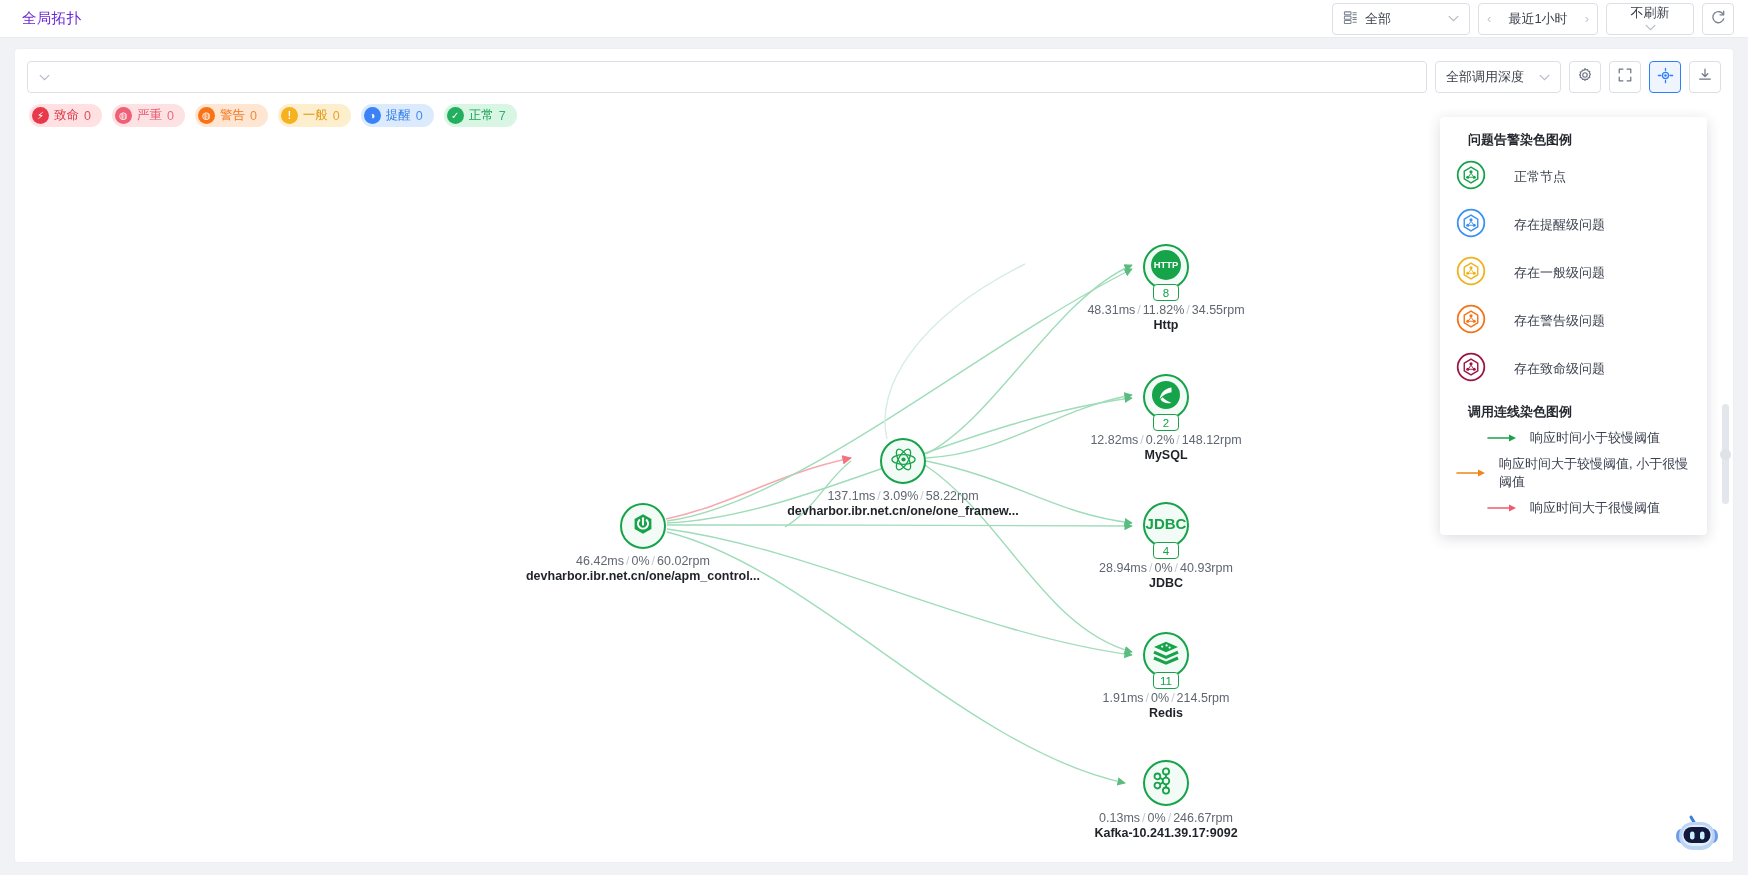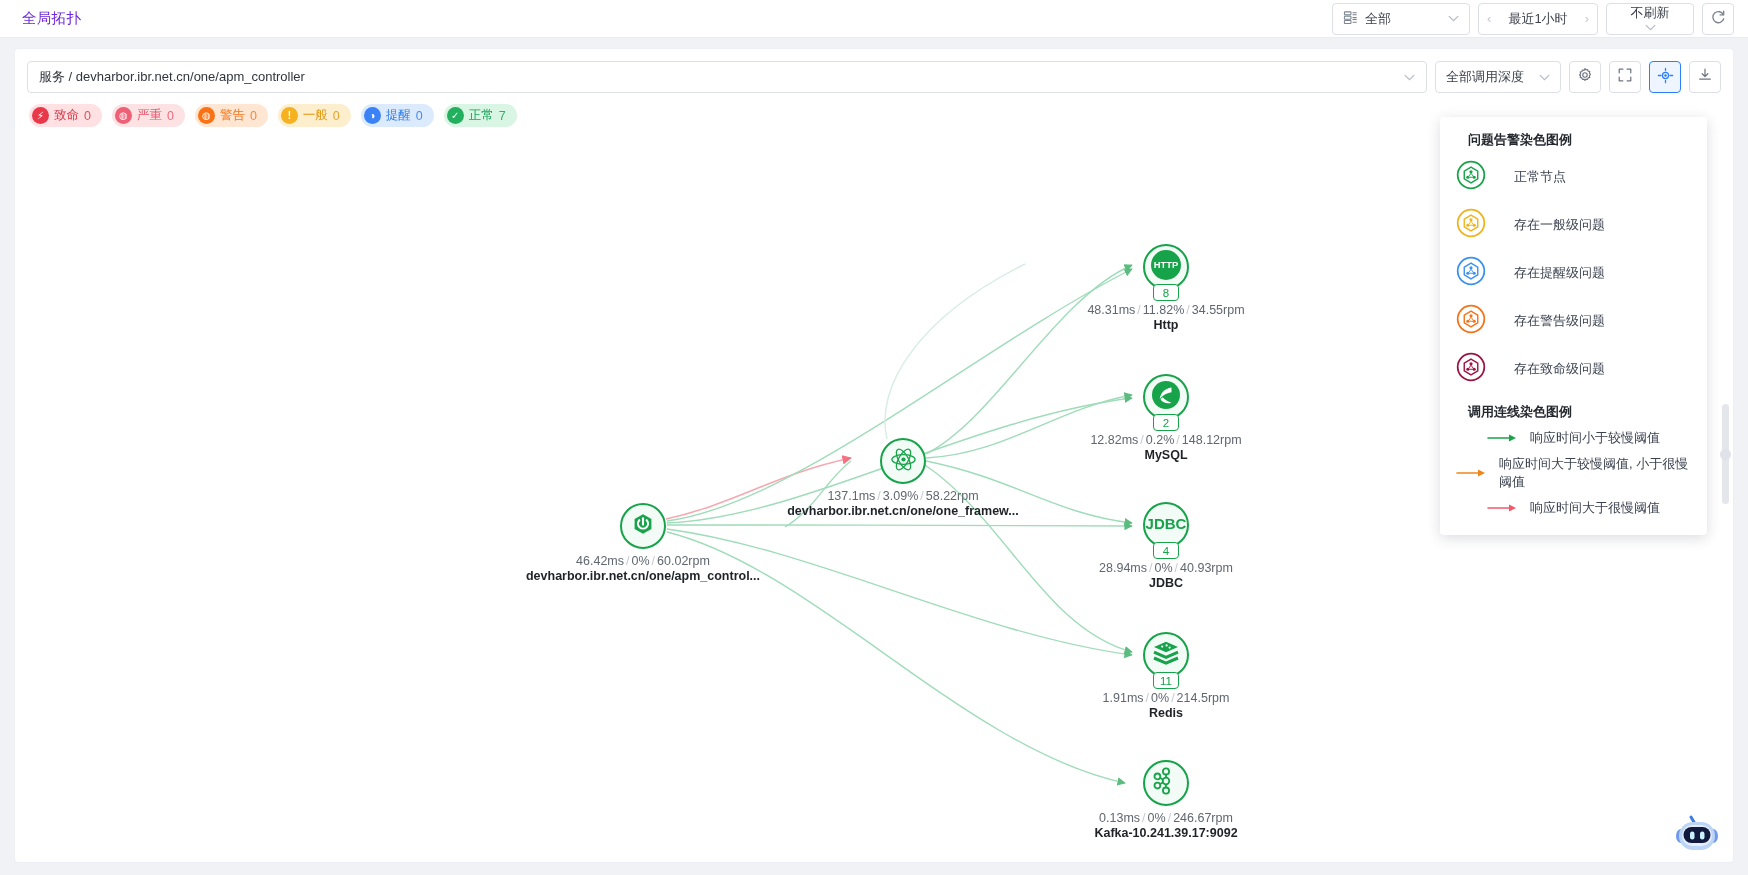--- a/index.html
+++ b/index.html
@@ -266,21 +266,20 @@
         </svg>
       </span>
     </div>
   </div>
 </div>
 
 <div class="card">
 
   <div class="searchrow">
     <div class="search-input">
-      <span class="val" title="请选择服务">服务 / devharbor.ibr.net.cn/one/apm_controller</span>
       <span class="chev">
         <svg width="11" height="7" viewBox="0 0 12 8">
             <path d="M1 1.6 6 6.4l5-4.8" fill="none" stroke="#b6bcc6" stroke-width="1.4" stroke-linecap="round"></path>
           </svg>
       </span>
     </div>
 
     <div class="depth-sel">
       <span>全部调用深度</span>
       <span class="chev">
@@ -494,39 +493,39 @@
               <path d="M16 7.6 23.2 11.8v8.4L16 24.4 8.8 20.2v-8.4z" fill="none" stroke="#16a34a" stroke-width="1.5"></path>
               <circle cx="16" cy="12.6" r="1.7" fill="#16a34a"></circle>
               <circle cx="12.6" cy="18.4" r="1.7" fill="#16a34a"></circle>
               <circle cx="19.4" cy="18.4" r="1.7" fill="#16a34a"></circle>
               <path d="M16 14.1l-2.4 3.3M16 14.1l2.4 3.3M14.1 18.4h3.8" stroke="#16a34a" stroke-width="1"></path>
             </svg></span>
           <span class="txt">正常节点</span>
         </div>
         <div class="lrow">
           <span><svg width="30" height="30" viewBox="0 0 32 32">
+              <circle cx="16" cy="16" r="14.2" fill="#fff" stroke="#3b91f0" stroke-width="1.9"></circle>
+              <path d="M16 7.6 23.2 11.8v8.4L16 24.4 8.8 20.2v-8.4z" fill="none" stroke="#3b91f0" stroke-width="1.5"></path>
+              <circle cx="16" cy="12.6" r="1.7" fill="#3b91f0"></circle>
+              <circle cx="12.6" cy="18.4" r="1.7" fill="#3b91f0"></circle>
+              <circle cx="19.4" cy="18.4" r="1.7" fill="#3b91f0"></circle>
+              <path d="M16 14.1l-2.4 3.3M16 14.1l2.4 3.3M14.1 18.4h3.8" stroke="#3b91f0" stroke-width="1"></path>
+            </svg></span>
+          <span class="txt">存在提醒级问题</span>
+        </div>
+        <div class="lrow">
+          <span><svg width="30" height="30" viewBox="0 0 32 32">
               <circle cx="16" cy="16" r="14.2" fill="#fff" stroke="#efb31b" stroke-width="1.9"></circle>
               <path d="M16 7.6 23.2 11.8v8.4L16 24.4 8.8 20.2v-8.4z" fill="none" stroke="#efb31b" stroke-width="1.5"></path>
               <circle cx="16" cy="12.6" r="1.7" fill="#efb31b"></circle>
               <circle cx="12.6" cy="18.4" r="1.7" fill="#efb31b"></circle>
               <circle cx="19.4" cy="18.4" r="1.7" fill="#efb31b"></circle>
               <path d="M16 14.1l-2.4 3.3M16 14.1l2.4 3.3M14.1 18.4h3.8" stroke="#efb31b" stroke-width="1"></path>
             </svg></span>
           <span class="txt">存在一般级问题</span>
-        </div>
-        <div class="lrow">
-          <span><svg width="30" height="30" viewBox="0 0 32 32">
-              <circle cx="16" cy="16" r="14.2" fill="#fff" stroke="#3b91f0" stroke-width="1.9"></circle>
-              <path d="M16 7.6 23.2 11.8v8.4L16 24.4 8.8 20.2v-8.4z" fill="none" stroke="#3b91f0" stroke-width="1.5"></path>
-              <circle cx="16" cy="12.6" r="1.7" fill="#3b91f0"></circle>
-              <circle cx="12.6" cy="18.4" r="1.7" fill="#3b91f0"></circle>
-              <circle cx="19.4" cy="18.4" r="1.7" fill="#3b91f0"></circle>
-              <path d="M16 14.1l-2.4 3.3M16 14.1l2.4 3.3M14.1 18.4h3.8" stroke="#3b91f0" stroke-width="1"></path>
-            </svg></span>
-          <span class="txt">存在提醒级问题</span>
         </div>
         <div class="lrow">
           <span><svg width="30" height="30" viewBox="0 0 32 32">
               <circle cx="16" cy="16" r="14.2" fill="#fff" stroke="#f37318" stroke-width="1.9"></circle>
               <path d="M16 7.6 23.2 11.8v8.4L16 24.4 8.8 20.2v-8.4z" fill="none" stroke="#f37318" stroke-width="1.5"></path>
               <circle cx="16" cy="12.6" r="1.7" fill="#f37318"></circle>
               <circle cx="12.6" cy="18.4" r="1.7" fill="#f37318"></circle>
               <circle cx="19.4" cy="18.4" r="1.7" fill="#f37318"></circle>
               <path d="M16 14.1l-2.4 3.3M16 14.1l2.4 3.3M14.1 18.4h3.8" stroke="#f37318" stroke-width="1"></path>
             </svg></span>

